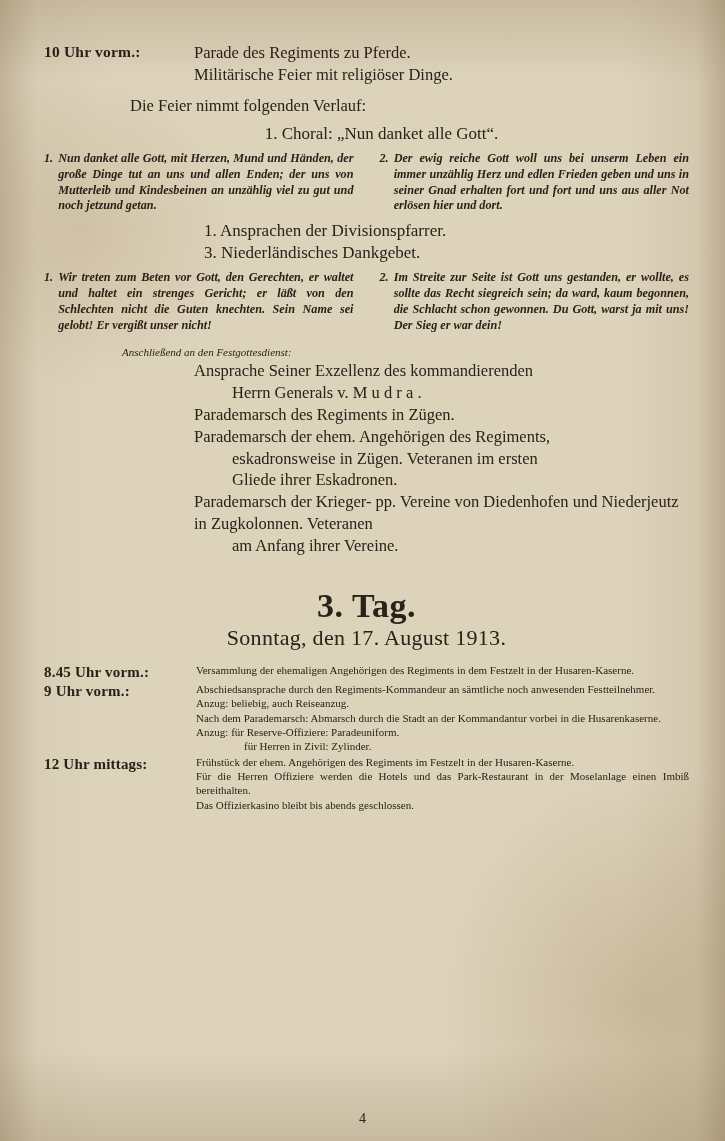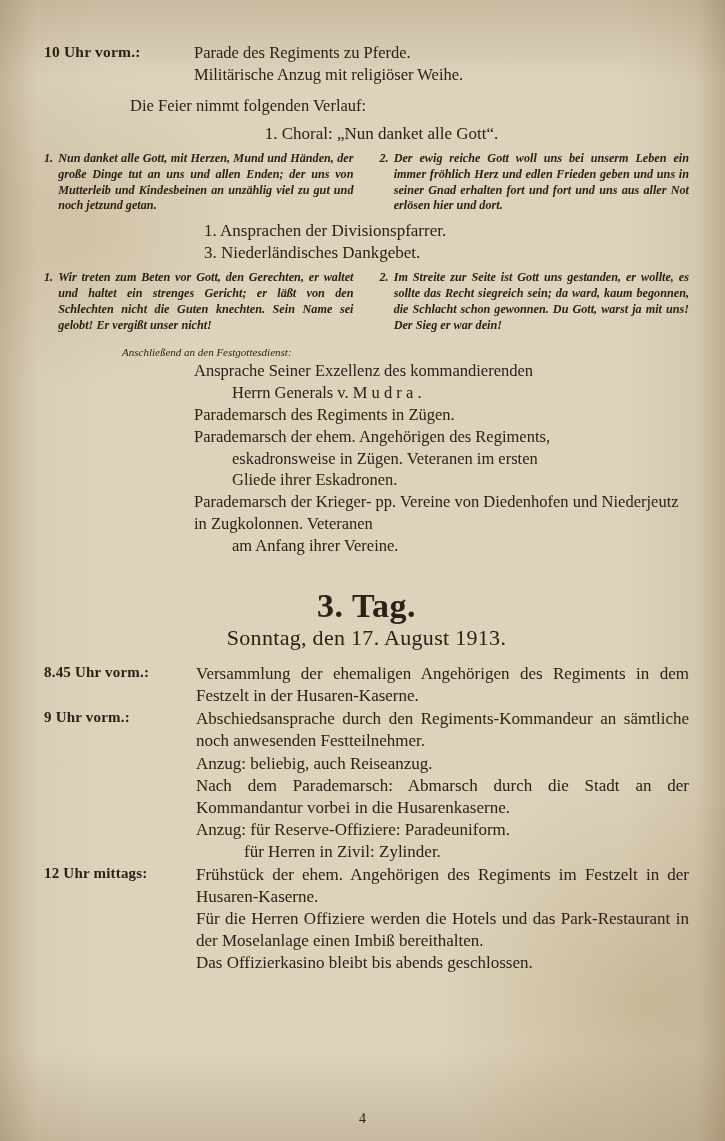--- a/index.html
+++ b/index.html
@@ -127,21 +127,21 @@
     font-size: 22px;
     margin: 0 0 12px 0;
     letter-spacing: 0.3px;
   }
 
   .row2 .time {
     flex: 0 0 152px;
     font-size: 15px;
   }
   .row2 .desc {
-    font-size: 17px;
+    font-size: 11px;
     line-height: 1.30;
     text-align: justify;
   }
   .sub-indent { padding-left: 48px; }
 
   .page-number {
     position: absolute;
     bottom: 14px;
     left: 0;
     right: 0;
@@ -154,36 +154,36 @@
 <body>
 
 <div class="page"></div>
 
 <div class="content">
 
   <div class="row">
     <div class="time">10 Uhr vorm.:</div>
     <div class="desc">
       <span class="line">Parade des Regiments zu Pferde.</span>
-      <span class="line">Militärische Anzug mit religiöser Weihe.</span>
+      <span class="line">Militärische Feier mit religiöser Dinge.</span>
     </div>
   </div>
 
   <div class="lead">Die Feier nimmt folgenden Verlauf:</div>
 
   <div class="choral">1. Choral: „Nun danket alle Gott“.</div>
 
   <div class="verses">
     <div class="verse">
       <span class="num">1.</span>
       <span class="txt">Nun danket alle Gott, mit Herzen, Mund und Händen, der große Dinge tut an uns und allen Enden; der uns von Mutterleib und Kindesbeinen an unzählig viel zu gut und noch jetzund getan.</span>
     </div>
     <div class="verse">
       <span class="num">2.</span>
-      <span class="txt">Der ewig reiche Gott woll uns bei unserm Leben ein immer fröhlich Herz und edlen Frieden geben und uns in seiner Gnad erhalten fort und fort und uns aus aller Not erlösen hier und dort.</span>
+      <span class="txt">Der ewig reiche Gott woll uns bei unserm Leben ein immer unzählig Herz und edlen Frieden geben und uns in seiner Gnad erhalten fort und fort und uns aus aller Not erlösen hier und dort.</span>
     </div>
   </div>
 
   <div class="subhead">1. Ansprachen der Divisionspfarrer.</div>
   <div class="subhead2">3. Niederländisches Dankgebet.</div>
 
   <div class="verses">
     <div class="verse">
       <span class="num">1.</span>
       <span class="txt">Wir treten zum Beten vor Gott, den Gerechten, er waltet und haltet ein strenges Gericht; er läßt von den Schlechten nicht die Guten knechten. Sein Name sei gelobt! Er vergißt unser nicht!</span>

